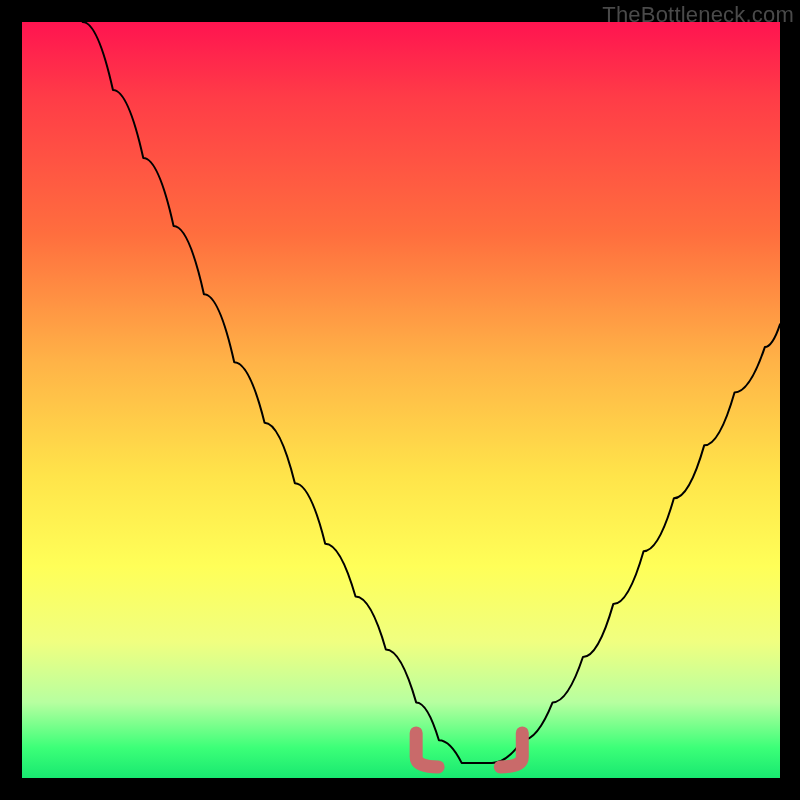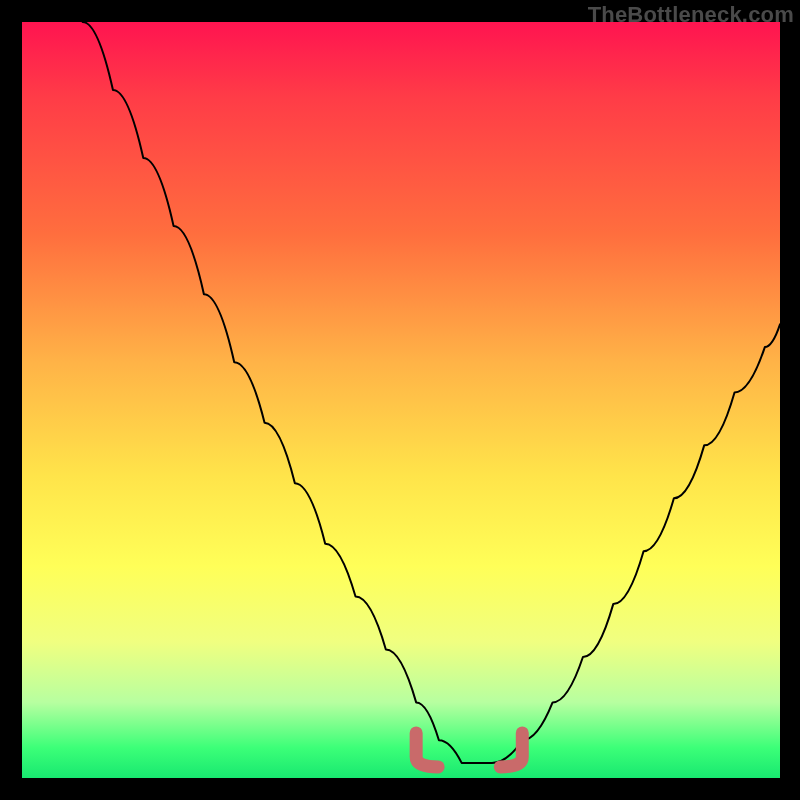--- a/index.html
+++ b/index.html
@@ -37,21 +37,21 @@
       #b7ffa0 90%,
       #3cff78 96%,
       #18e870 100%);
   }
   .watermark {
     position: absolute;
     top: 2px;
     right: 6px;
     color: #4a4a4a;
     font-size: 22px;
-    font-weight: 700;
+    font-weight: 400;
     letter-spacing: 0.2px;
     pointer-events: none;
   }
   svg.curve {
     position: absolute;
     left: 0;
     top: 0;
     width: 758px;
     height: 756px;
     overflow: visible;

